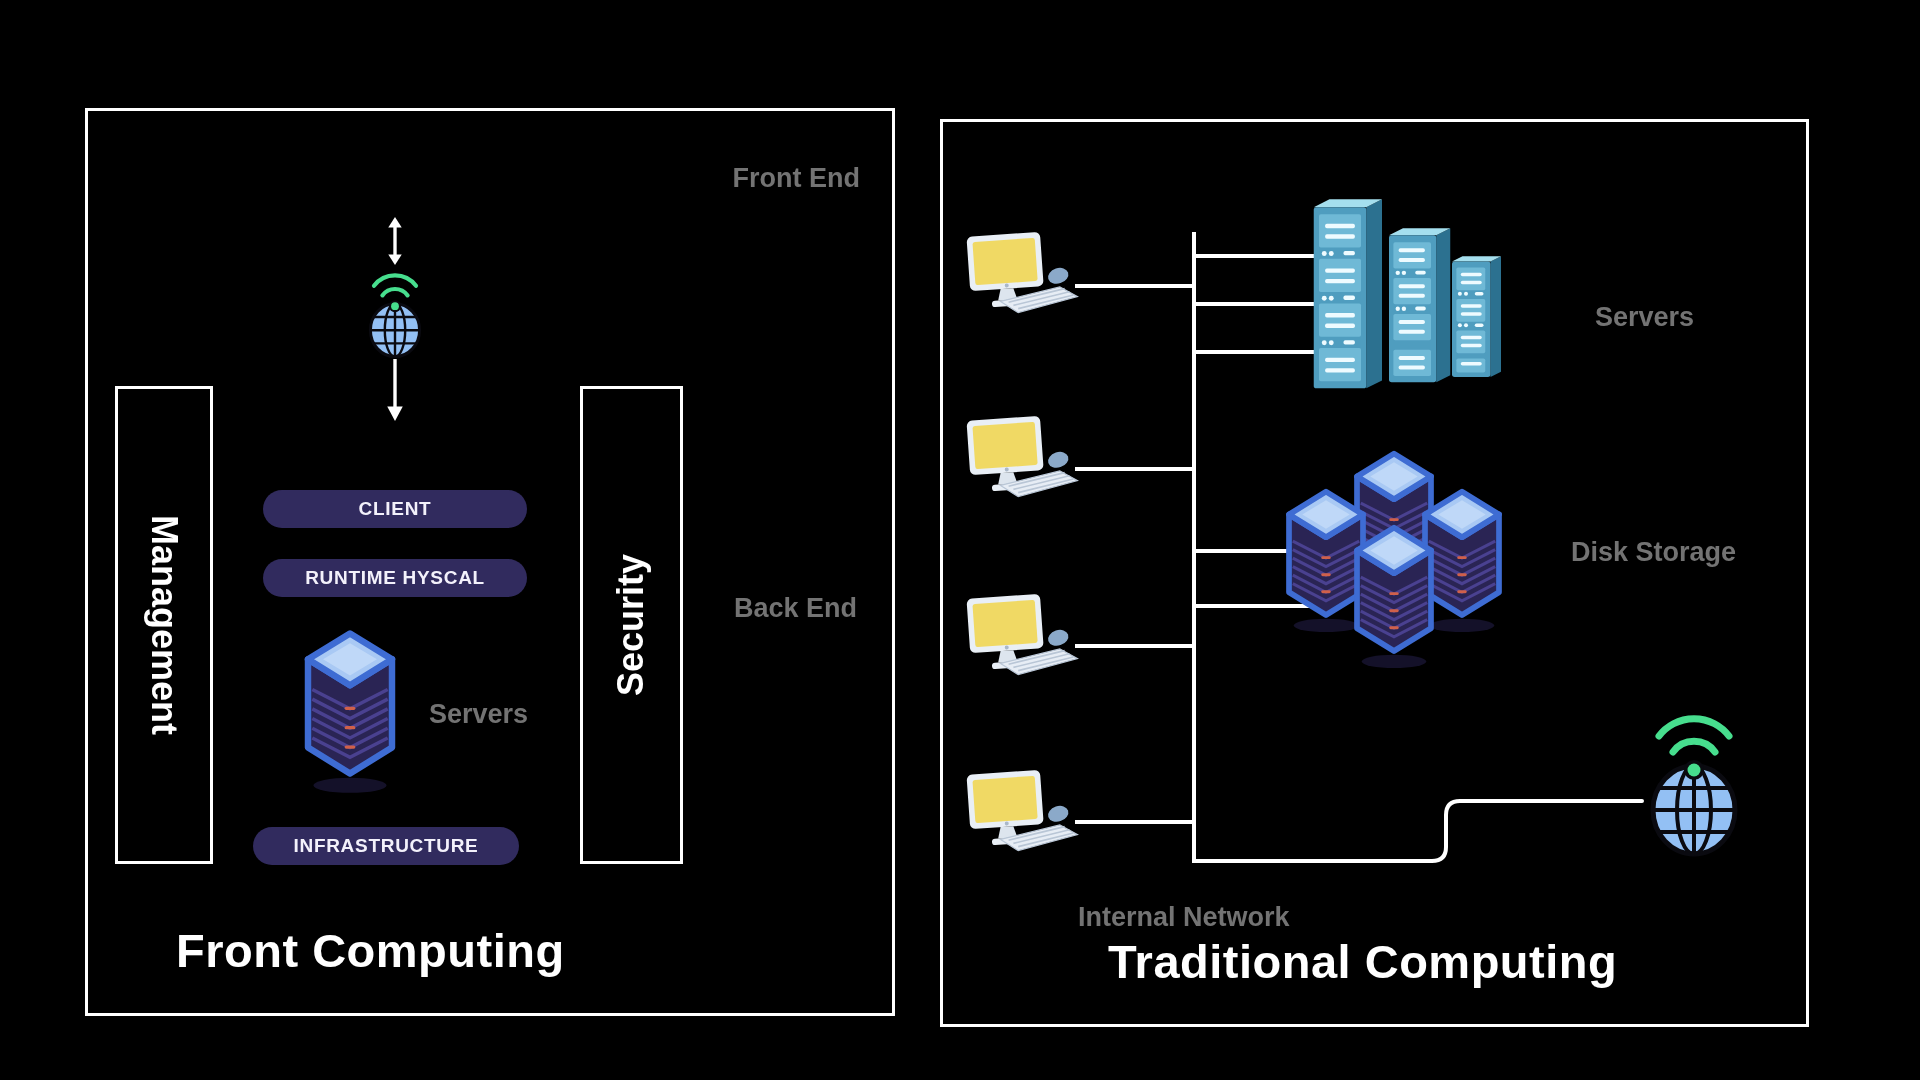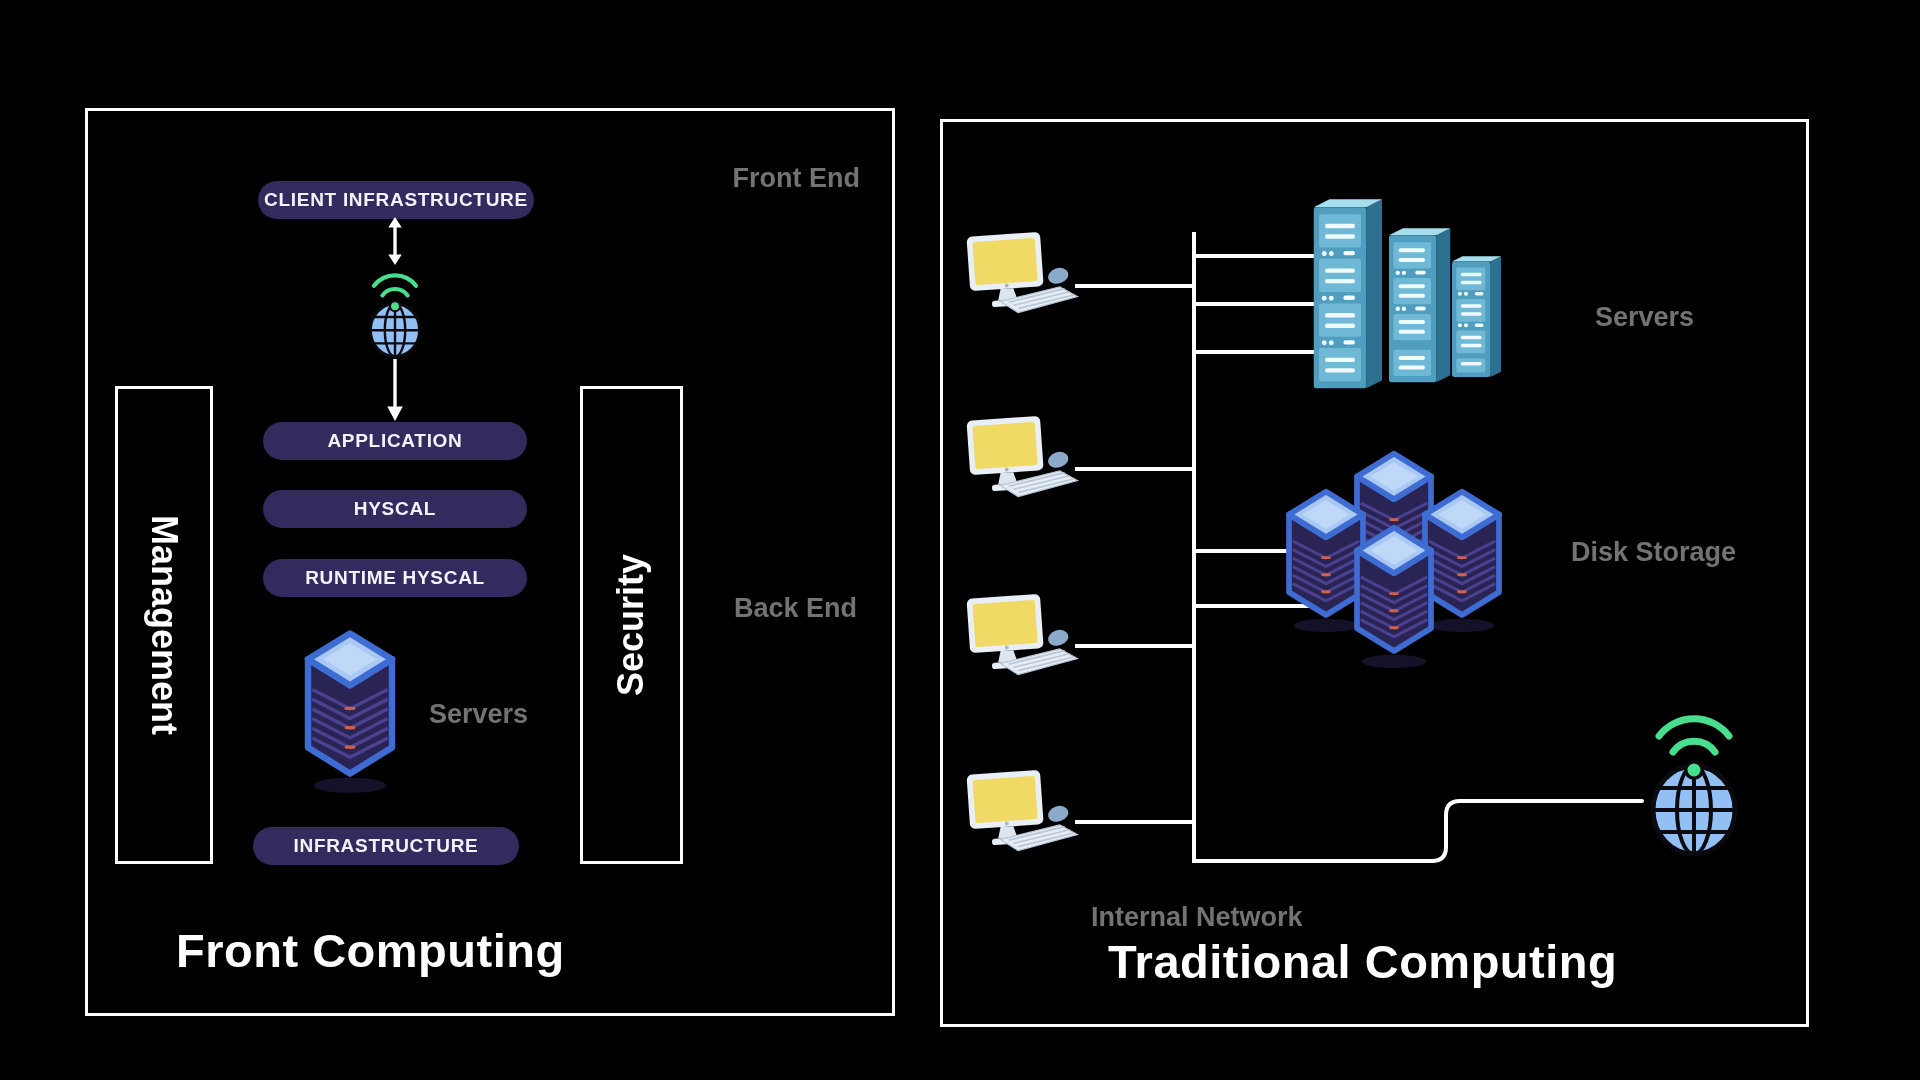--- a/index.html
+++ b/index.html
@@ -178,39 +178,37 @@
       </symbol>
     </defs>
   </svg>
 
 
   <section class="panel" id="cloud-panel">
 
     <div class="label" style="top:52px;right:32px;">Front End</div>
     <div class="label" style="top:482px;right:35px;">Back End</div>
 
-    <div class="pill" style="left:170px;top:70px;width:276px;height:38px;">CLIENT INFRASTRUCTURE</div>
 
     <svg class="abs" style="left:294px;top:106px;" width="26" height="48" viewBox="0 0 26 50">
       <line x1="13" y1="9" x2="13" y2="41" stroke="#fff" stroke-width="3.5"></line>
       <polygon points="13,0 6,11 20,11" fill="#fff"></polygon>
       <polygon points="13,50 6,39 20,39" fill="#fff"></polygon>
     </svg>
 
     <svg class="abs" style="left:274px;top:152px;" width="66" height="96" viewBox="0 0 110 160">
       <use href="#sym-globe"></use>
     </svg>
 
     <svg class="abs" style="left:294px;top:248px;" width="26" height="62" viewBox="0 0 26 64">
       <line x1="13" y1="0" x2="13" y2="50" stroke="#fff" stroke-width="3.5"></line>
       <polygon points="13,64 5,49 21,49" fill="#fff"></polygon>
     </svg>
 
-    <div class="pill" style="left:175px;top:311px;width:264px;height:38px;">APPLICATION</div>
-    <div class="pill" style="left:175px;top:379px;width:264px;height:38px;">HYSCAL</div>
+    <div class="pill" style="left:175px;top:379px;width:264px;height:38px;">CLIENT</div>
     <div class="pill" style="left:175px;top:448px;width:264px;height:38px;">RUNTIME HYSCAL</div>
 
     <svg class="abs" style="left:212px;top:516px;" width="100" height="168" viewBox="0 0 90 156">
       <use href="#sym-disktower"></use>
     </svg>
     <div class="label" style="left:341px;top:588px;">Servers</div>
 
     <div class="pill" style="left:165px;top:716px;width:266px;height:38px;">INFRASTRUCTURE</div>
 
     <div class="vbox" style="left:27px;top:275px;width:98px;height:478px;">
@@ -266,18 +264,18 @@
       <use href="#sym-disktower" x="0" y="38" width="86" height="148"></use>
       <use href="#sym-disktower" x="136" y="38" width="86" height="148"></use>
       <use href="#sym-disktower" x="68" y="74" width="86" height="148"></use>
     </svg>
     <div class="label" style="left:628px;top:415px;">Disk Storage</div>
 
     <svg class="abs" style="left:696px;top:576px;" width="110" height="160" viewBox="0 0 110 160">
       <use href="#sym-globe"></use>
     </svg>
 
-    <div class="label" style="left:148px;top:780px;">Internal Network</div>
+    <div class="label" style="left:135px;top:780px;">Internal Network</div>
 
     <h2 class="panel-title" style="left:165px;top:812px;">Traditional Computing</h2>
   </section>
 
 </div>
 
 </body></html>

